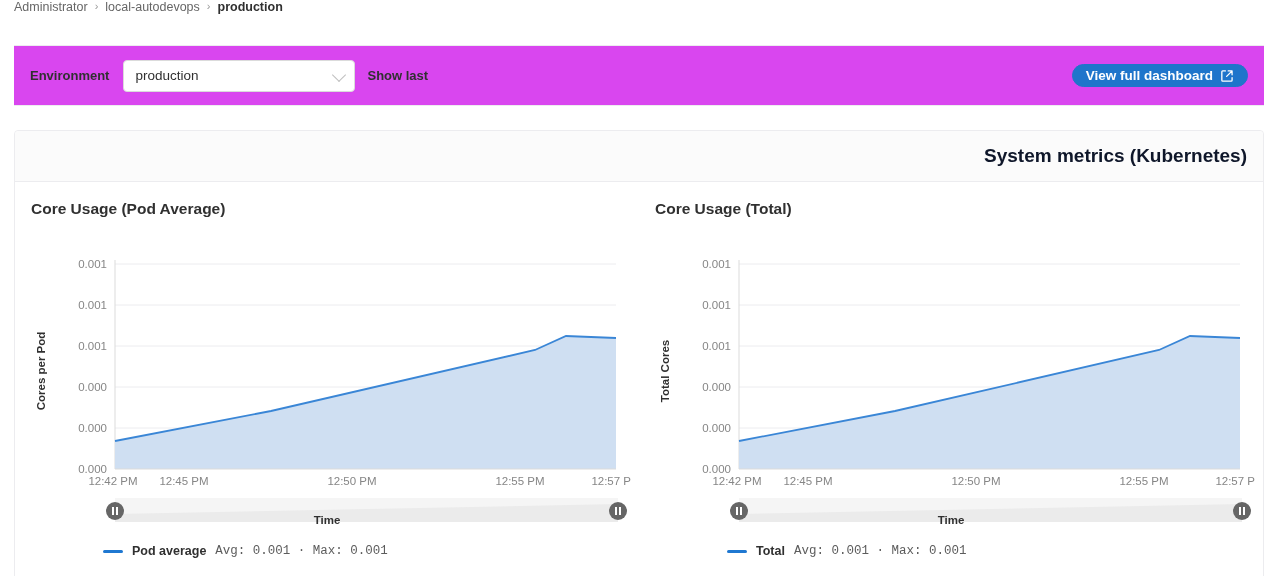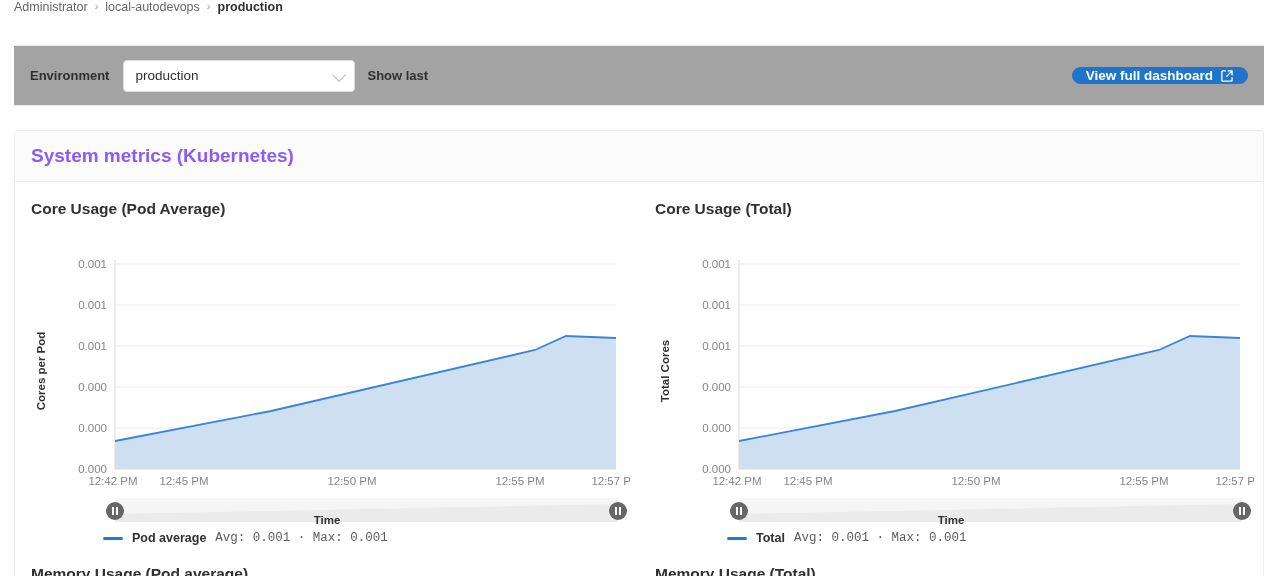--- a/index.html
+++ b/index.html
@@ -36,21 +36,21 @@
   }
   .crumb-sep {
     color: #999999;
     margin: 0 7px;
     font-size: 11px;
   }
 
   
   .toolbar {
     margin: 0 14px;
-    background: #a3a3a3;
+    background: #d946ef;
     border-top: 1px solid #ececef;
     border-bottom: 1px solid #ececef;
     height: 61px;
     display: flex;
     align-items: center;
     padding: 0 16px;
     box-sizing: border-box;
   }
   .field-label {
     font-size: 13px;
@@ -81,21 +81,21 @@
     top: 50%;
     width: 9px;
     height: 9px;
     margin-top: -6px;
     border-right: 1.6px solid #bfbfbf;
     border-bottom: 1.6px solid #bfbfbf;
     transform: rotate(45deg);
   }
   .spacer { flex: 1; }
   .btn-primary {
-    height: 17px;
+    height: 23px;
     background: #1f75cb;
     border: 1px solid #1f75cb;
     border-radius: 12px;
     color: #ffffff;
     font-size: 13.5px;
     font-weight: bold;
     display: flex;
     align-items: center;
     gap: 7px;
     padding: 0 13px;
@@ -113,22 +113,23 @@
   }
   .panel-head {
     background: #fbfbfb;
     border-bottom: 1px solid #ececef;
     padding: 14px 16px;
     border-radius: 4px 4px 0 0;
   }
   .panel-title {
     font-size: 19px;
     font-weight: bold;
-    color: #8b5cf6;
+    color: #0f172a;
     margin: 0;
+    text-align: right;
   }
   .panel-body {
     display: flex;
     padding: 14px 0 0 0;
   }
   .chart-col {
     width: 50%;
     box-sizing: border-box;
     padding: 0 16px;
   }
@@ -152,21 +153,21 @@
   }
   .gridline { stroke: #ececef; stroke-width: 1; }
   .axis-line { stroke: #dbdbdb; stroke-width: 1; }
 
   
   .legend {
     display: flex;
     align-items: center;
     gap: 9px;
     padding-left: 72px;
-    margin-top: 3px;
+    margin-top: 16px;
     font-size: 12.5px;
   }
   .legend-dash {
     width: 20px;
     height: 3px;
     border-radius: 2px;
     background: #1f78d1;
     flex: none;
   }
   .legend-name { font-weight: bold; color: #303030; }

